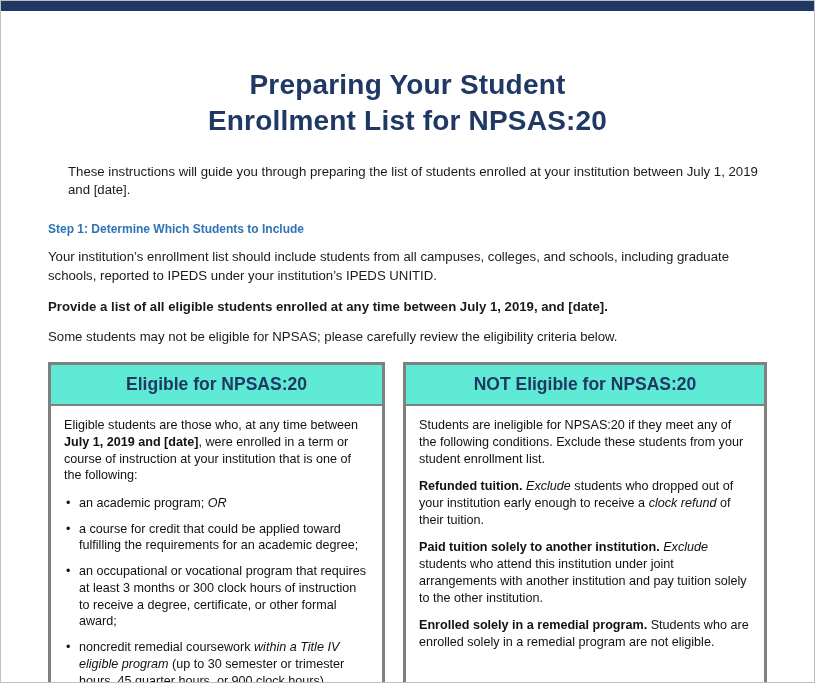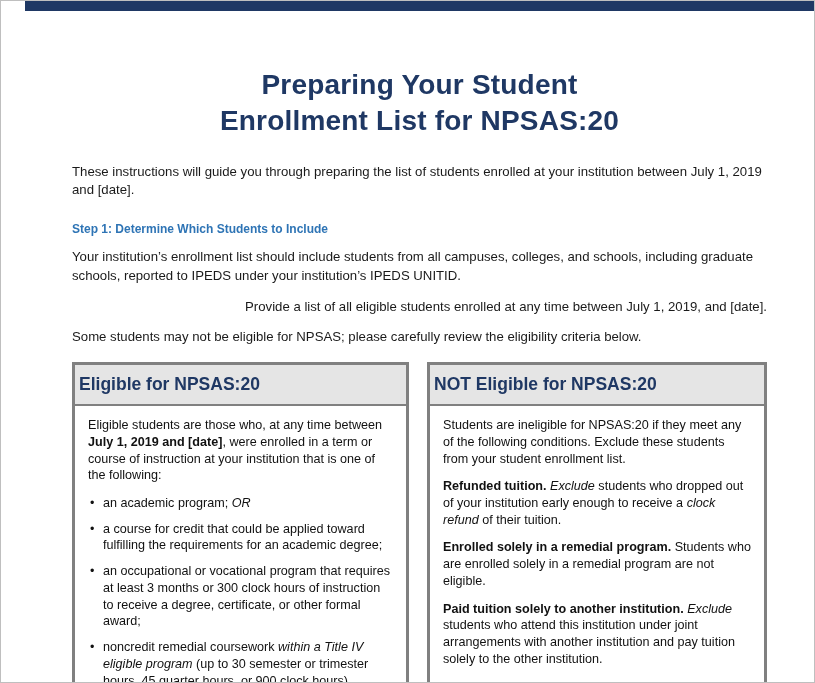--- a/index.html
+++ b/index.html
@@ -1,40 +1,40 @@
 <!DOCTYPE html>
 <html><head>
 <meta charset="utf-8">
 <style>
   html,body{margin:0;padding:0;background:#e8e8e8;font-family:"Liberation Sans",sans-serif;}
   .page{
     width:815px;height:683px;background:#ffffff;box-sizing:border-box;
-    border:1px solid #bfbfbf;overflow:hidden;position:relative;margin:0;padding-left:24px;
+    border:1px solid #bfbfbf;overflow:hidden;position:relative;margin:0;
   }
   .top-bar{width:100%;height:10px;background:#1F3864;}
   .content{padding:0 47px;}
   .title{
     margin-top:56px;text-align:center;color:#1F3864;
     font-size:28px;font-weight:bold;line-height:1.28;letter-spacing:.2px;
   }
   .body-text{
     margin:12px 0 0 0;font-size:13.2px;line-height:1.42;color:#1a1a1a;
   }
-  .intro{margin-top:24px;}
-  .bold{font-weight:normal;text-align:right;}
+  .intro{margin-top:24px;margin-left:20px;}
+  .bold{font-weight:bold;}
   .step-heading{
     margin:22px 0 0 0;color:#2E74B5;font-size:12px;font-weight:bold;
   }
   .boxes{display:flex;gap:18px;margin-top:15px;align-items:stretch;}
   .box{border:3px solid #808080;background:#ffffff;box-sizing:border-box;}
   .box-left{flex:0 0 337px;width:337px;}
   .box-right{flex:1;}
   .box-header{
-    background:#e5e5e5;border-bottom:2px solid #808080;
-    padding:9px 4px;color:#1F3864;
+    background:#5eead4;border-bottom:2px solid #808080;
+    text-align:center;padding:9px 4px;color:#1F3864;
     font-size:17.5px;font-weight:bold;
   }
   .box-body{padding:11px 13px 13px 13px;font-size:12.6px;line-height:1.33;color:#111;}
   .box-body p{margin:0 0 11px 0;}
   ul.bullets{list-style:none;margin:0;padding:0;}
   ul.bullets li{
     position:relative;padding-left:15px;margin:0 0 9px 0;
   }
   ul.bullets li::before{
     content:"\2022";position:absolute;left:2px;top:0;
@@ -73,20 +73,20 @@
             <li><span>noncredit remedial coursework </span><span style="font-style: italic;">within a Title IV eligible program</span><span> (up to 30 semester or trimester hours, 45 quarter hours, or 900 clock hours).</span></li>
           </ul>
         </div>
       </div>
 
       <div class="box box-right">
         <div class="box-header">NOT Eligible for NPSAS:20</div>
         <div class="box-body">
           <p><span>Students are ineligible for NPSAS:20 if they meet any of the following conditions. Exclude these students from your student enrollment list.</span></p>
           <p><span style="font-weight: bold;">Refunded tuition. </span><span style="font-style: italic;">Exclude</span><span> students who dropped out of your institution early enough to receive a </span><span style="font-style: italic;">clock refund</span><span> of their tuition.</span></p>
+          <p><span style="font-weight: bold;">Paid tuition solely to another institution. </span><span style="font-style: italic;">Exclude</span><span> students who attend this institution under joint arrangements with another institution and pay tuition solely to the other institution.</span></p>
           <p><span style="font-weight: bold;">Enrolled solely in a remedial program. </span><span>Students who are enrolled solely in a remedial program are not eligible.</span></p>
-          <p><span style="font-weight: bold;">Paid tuition solely to another institution. </span><span style="font-style: italic;">Exclude</span><span> students who attend this institution under joint arrangements with another institution and pay tuition solely to the other institution.</span></p>
         </div>
       </div>
 
     </div>
   </div>
 </div>
 
 </body></html>

